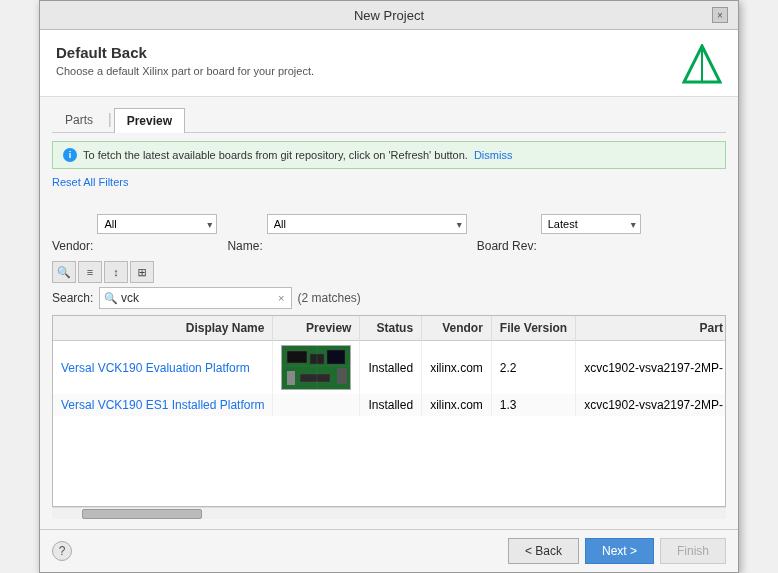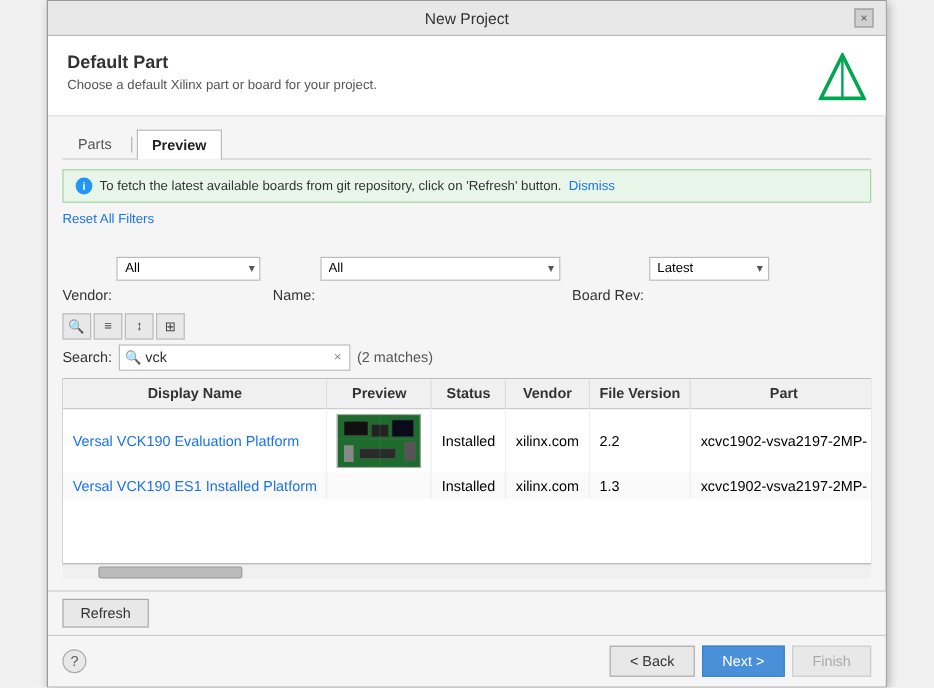--- a/index.html
+++ b/index.html
@@ -271,21 +271,21 @@
       width: 100%;
       border-collapse: collapse;
       font-size: 12px;
     }
     thead tr {
       background: #f0f0f0;
       border-bottom: 1px solid #ccc;
     }
     th {
       padding: 5px 8px;
-      text-align: center;
+      text-align: right;
       font-weight: bold;
       color: #333;
       border-right: 1px solid #ddd;
       white-space: nowrap;
     }
     td {
       padding: 4px 8px;
       border-right: 1px solid #eee;
       vertical-align: middle;
       white-space: nowrap;
@@ -399,21 +399,21 @@
 <div class="dialog">
 
   <div class="title-bar">
     <span style="width:16px"></span>
     <span class="title-bar-text">New Project</span>
     <div class="close-btn">×</div>
   </div>
 
   <div class="header-section">
     <div class="header-text">
-      <h2>Default Part</h2>
+      <h2>Default Back</h2>
       <p>Choose a default Xilinx part or board for your project.</p>
     </div>
     <div class="xilinx-logo">
       <svg viewBox="0 0 40 40" width="40" height="40">
         <polygon points="20,2 38,38 2,38" fill="none" stroke="#00a651" stroke-width="3"></polygon>
         <line x1="20" y1="2" x2="20" y2="38" stroke="#00a651" stroke-width="2"></line>
       </svg>
     </div>
   </div>
 
@@ -527,23 +527,20 @@
           </tbody>
       </table>
     </div>
 
     <div class="scrollbar-h">
       <div class="scrollbar-thumb"></div>
     </div>
 
   </div>
 
-  <div class="bottom-bar">
-    <button class="refresh-btn">Refresh</button>
-  </div>
 
   <div class="footer">
     <div class="footer-left">
       <div class="help-btn">?</div>
     </div>
     <div class="footer-right">
       <button class="nav-btn">&lt; Back</button>
       <button class="nav-btn primary">Next &gt;</button>
       <button class="nav-btn disabled" disabled="">Finish</button>
     </div>

